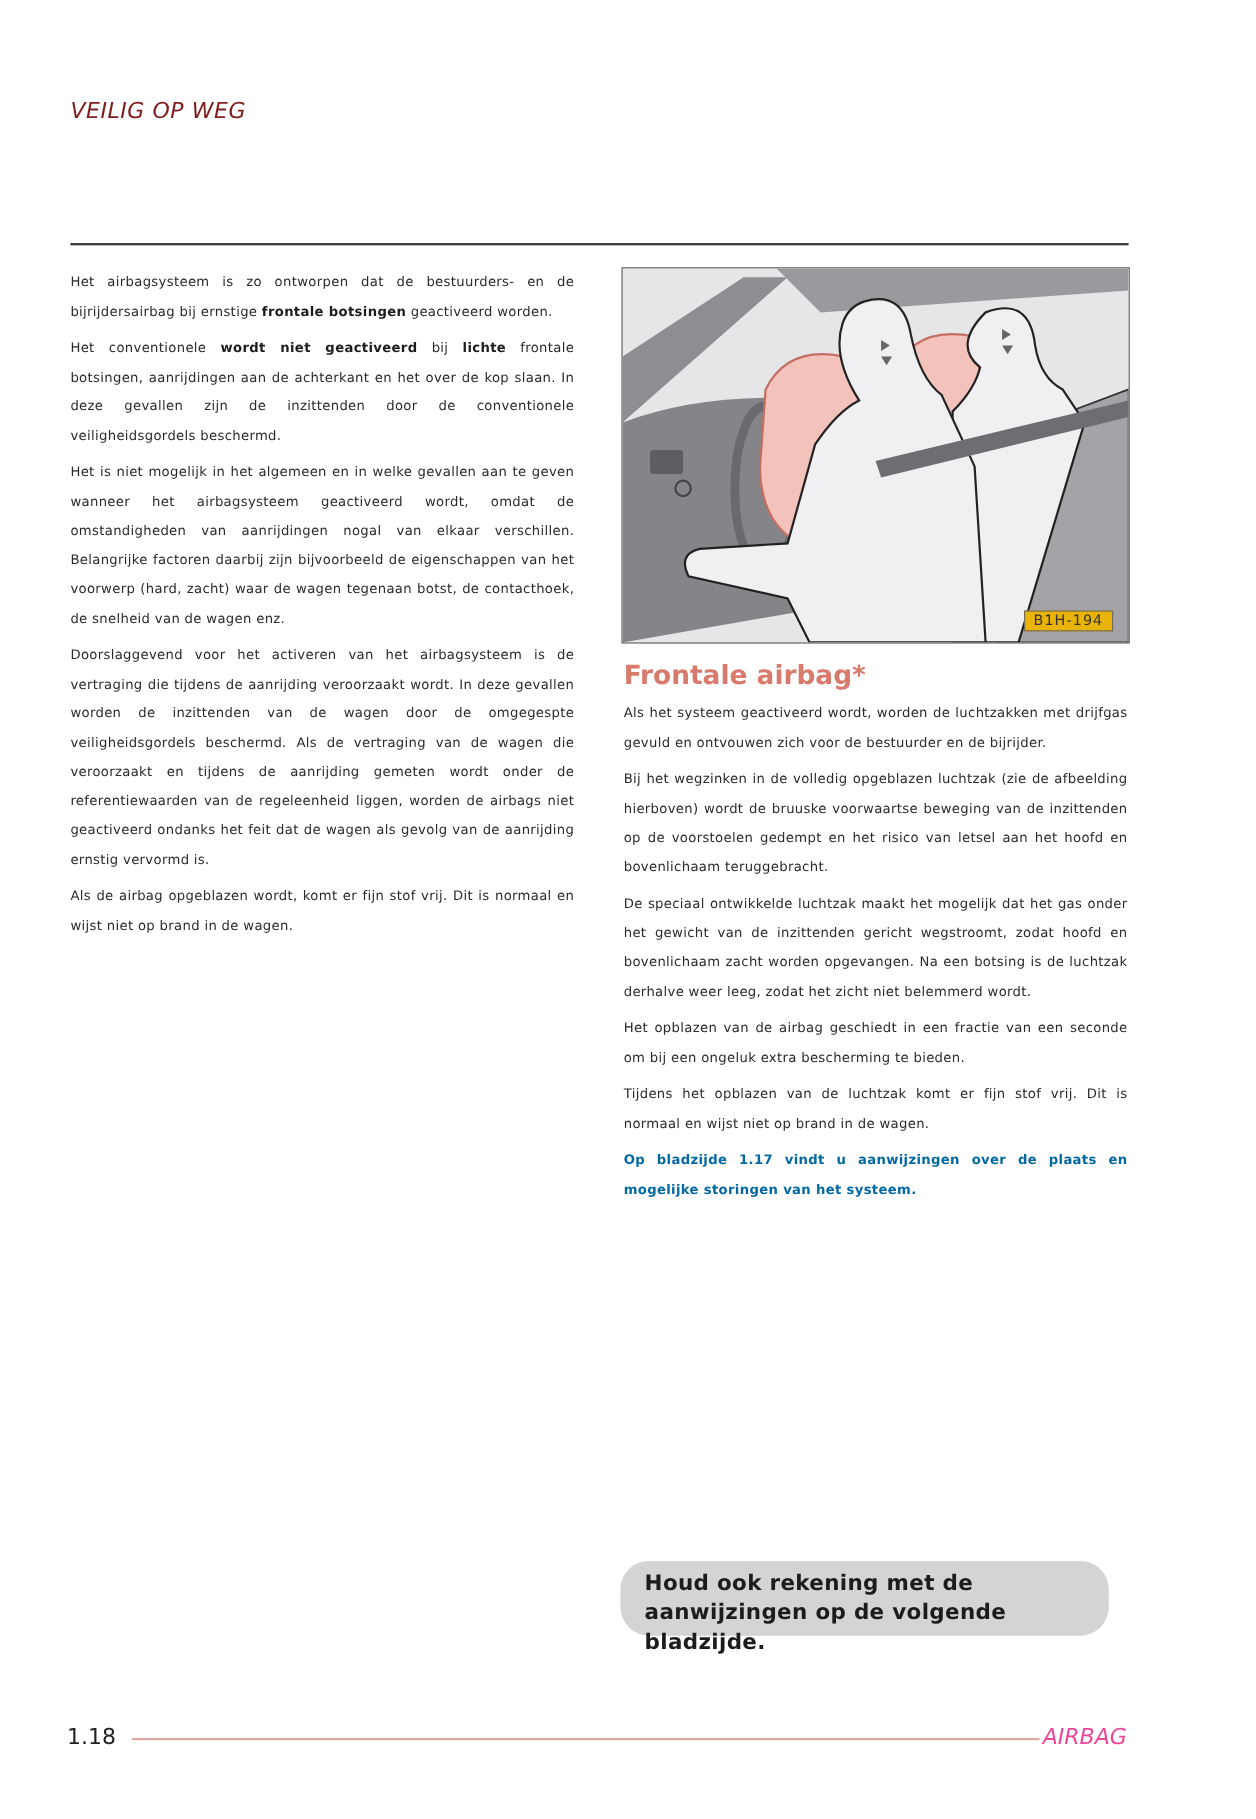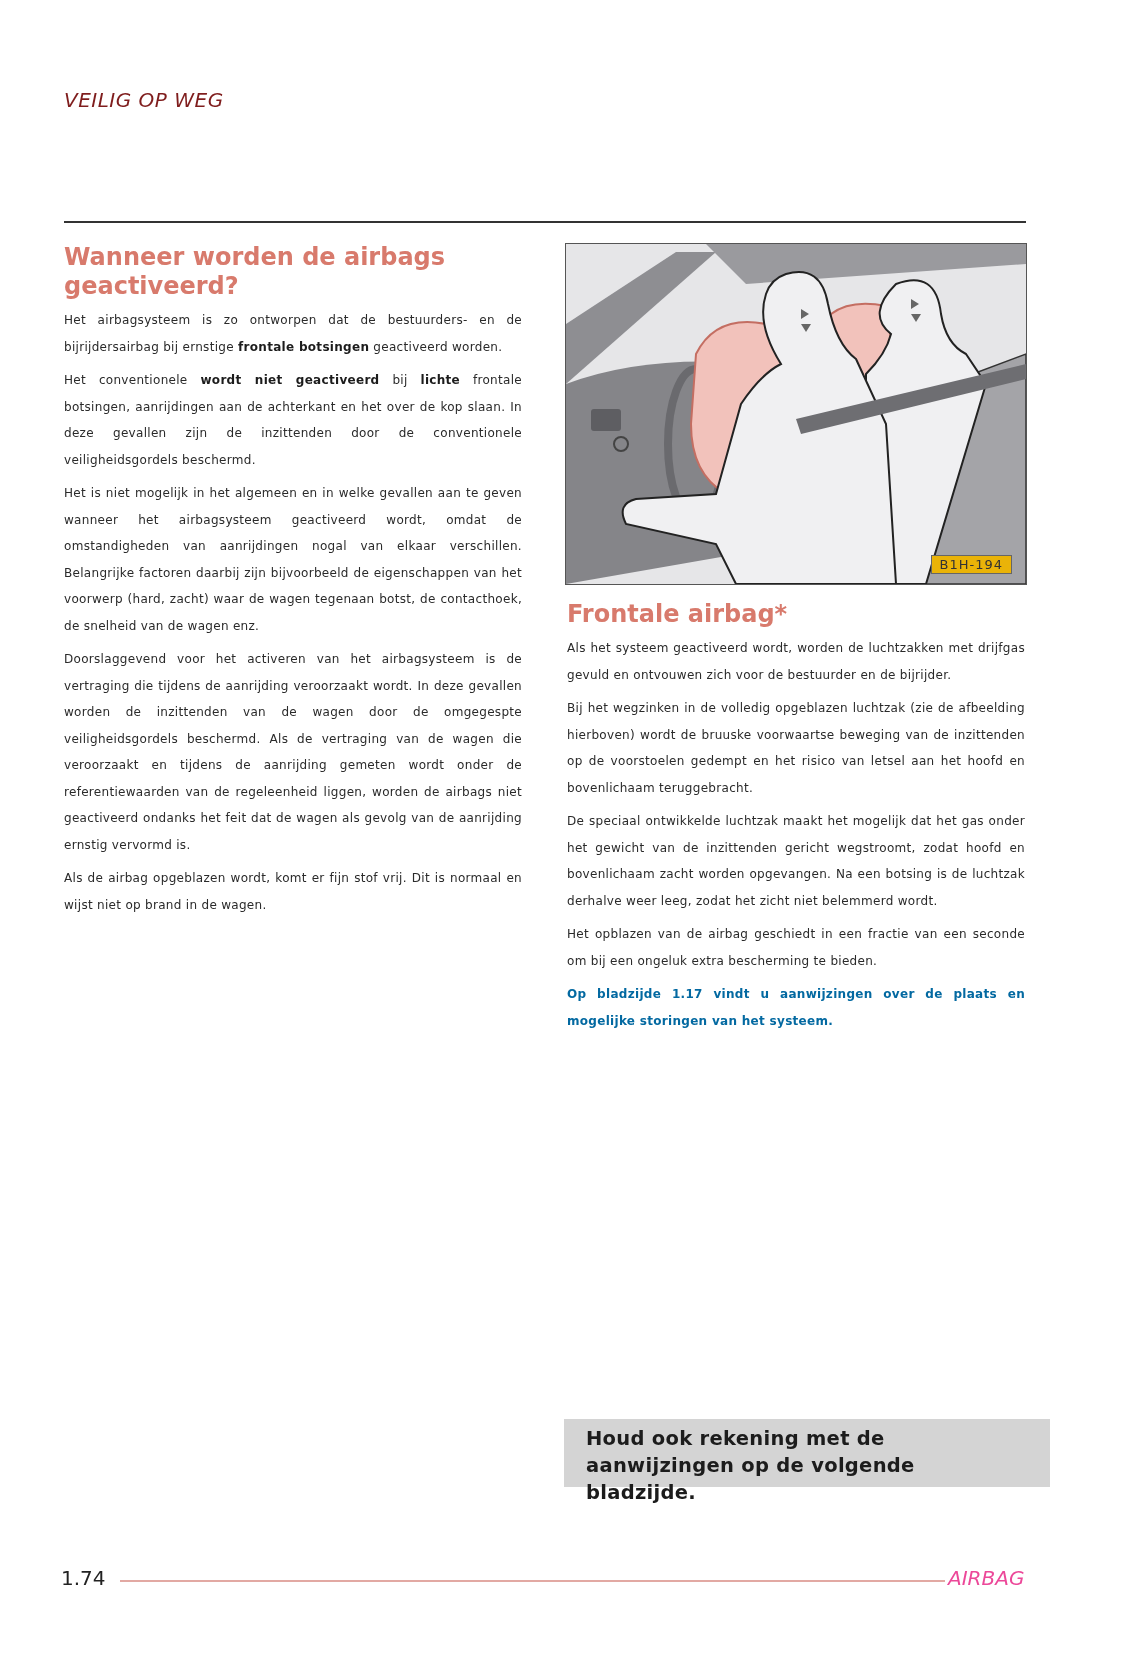--- a/index.html
+++ b/index.html
@@ -15,35 +15,34 @@
      font-family:"DejaVu Sans",sans-serif;}
   p{margin:0 0 7px 0;font-size:12px;line-height:26.5px;text-align:justify;
     letter-spacing:0.3px;hyphens:manual;}
   p b{font-weight:bold;color:#1c1c1c;}
   p.strong{font-weight:bold;color:#0369a1;margin-top:4px;}
   .figure{position:absolute;left:565px;top:243px;width:460px;height:340px;
           border:1px solid #555;background:#e9e9ea;overflow:hidden;}
   .figure svg{display:block;}
   .fig-label{position:absolute;right:14px;bottom:10px;background:#eab308;border:1px solid #666;
           font-size:13px;padding:1px 8px;letter-spacing:1px;color:#333;}
-  .note-box{position:absolute;left:564px;top:1419px;width:486px;height:68px;background:#d4d4d4;}
+  .note-box{position:absolute;left:564px;top:1419px;width:444px;height:68px;background:#d4d4d4;border-radius:26px;}
   .note-box p{position:absolute;left:22px;top:6px;width:420px;font-size:19.5px;line-height:27px;
           font-weight:bold;color:#1c1c1c;text-align:left;margin:0;}
   .footer-page{position:absolute;left:61px;top:1566px;font-size:20px;color:#222;}
   .footer-rule{position:absolute;left:120px;top:1580px;width:825px;height:2px;background:#e2a9a3;}
   .footer-section{position:absolute;left:948px;top:1566px;font-size:20px;font-style:italic;color:#ec4899;text-align:center;}
 </style>
 </head>
 <body>
 
 <div class="running-head">VEILIG OP WEG</div>
 <div class="top-rule"></div>
 
 <div class="col col-left">
-  <h2>Wanneer worden de airbags geactiveerd?</h2>
   <p><span>Het airbagsysteem is zo ontworpen dat de bestuurders- en de bijrijdersairbag bij ernstige </span><b>frontale botsingen</b><span> geactiveerd worden.</span></p>
   <p><span>Het conventionele </span><b>wordt niet geactiveerd</b><span> bij </span><b>lichte</b><span> frontale botsingen, aanrijdingen aan de achterkant en het over de kop slaan. In deze gevallen zijn de inzittenden door de conventionele veiligheidsgordels beschermd.</span></p>
   <p>Het is niet mogelijk in het algemeen en in welke gevallen aan te geven wanneer het airbagsysteem geactiveerd wordt, omdat de omstandigheden van aanrijdingen nogal van elkaar verschillen. Belangrijke factoren daarbij zijn bijvoorbeeld de eigenschappen van het voorwerp (hard, zacht) waar de wagen tegenaan botst, de contacthoek, de snelheid van de wagen enz.</p>
   <p>Doorslaggevend voor het activeren van het airbagsysteem is de vertraging die tijdens de aanrijding veroorzaakt wordt. In deze gevallen worden de inzittenden van de wagen door de omgegespte veiligheidsgordels beschermd. Als de vertraging van de wagen die veroorzaakt en tijdens de aanrijding gemeten wordt onder de referentiewaarden van de regeleenheid liggen, worden de airbags niet geactiveerd ondanks het feit dat de wagen als gevolg van de aanrijding ernstig vervormd is.</p>
   <p>Als de airbag opgeblazen wordt, komt er fijn stof vrij. Dit is normaal en wijst niet op brand in de wagen.</p>
 </div>
 
 <div class="figure">
   <svg width="460" height="340" viewBox="0 0 460 340">
     <rect width="460" height="340" fill="#e6e6e8"></rect>
@@ -74,22 +73,23 @@
   </svg>
   <div class="fig-label">B1H-194</div>
 </div>
 
 <div class="col col-right">
   <h2>Frontale airbag*</h2>
   <p>Als het systeem geactiveerd wordt, worden de luchtzakken met drijfgas gevuld en ontvouwen zich voor de bestuurder en de bijrijder.</p>
   <p>Bij het wegzinken in de volledig opgeblazen luchtzak (zie de afbeelding hierboven) wordt de bruuske voorwaartse beweging van de inzittenden op de voorstoelen gedempt en het risico van letsel aan het hoofd en bovenlichaam teruggebracht.</p>
   <p>De speciaal ontwikkelde luchtzak maakt het mogelijk dat het gas onder het gewicht van de inzittenden gericht wegstroomt, zodat hoofd en bovenlichaam zacht worden opgevangen. Na een botsing is de luchtzak derhalve weer leeg, zodat het zicht niet belemmerd wordt.</p>
   <p>Het opblazen van de airbag geschiedt in een fractie van een seconde om bij een ongeluk extra bescherming te bieden.</p>
+  <p>Tijdens het opblazen van de luchtzak komt er fijn stof vrij. Dit is normaal en wijst niet op brand in de wagen.</p>
   <p class="strong">Op bladzijde 1.17 vindt u aanwijzingen over de plaats en mogelijke storingen van het systeem.</p>
 </div>
 
 <div class="note-box">
   <p>Houd ook rekening met de aanwijzingen op de volgende bladzijde.</p>
 </div>
 
-<div class="footer-page">1.74</div>
+<div class="footer-page">1.18</div>
 <div class="footer-rule"></div>
 <div class="footer-section">AIRBAG</div>
 
 </body></html>

